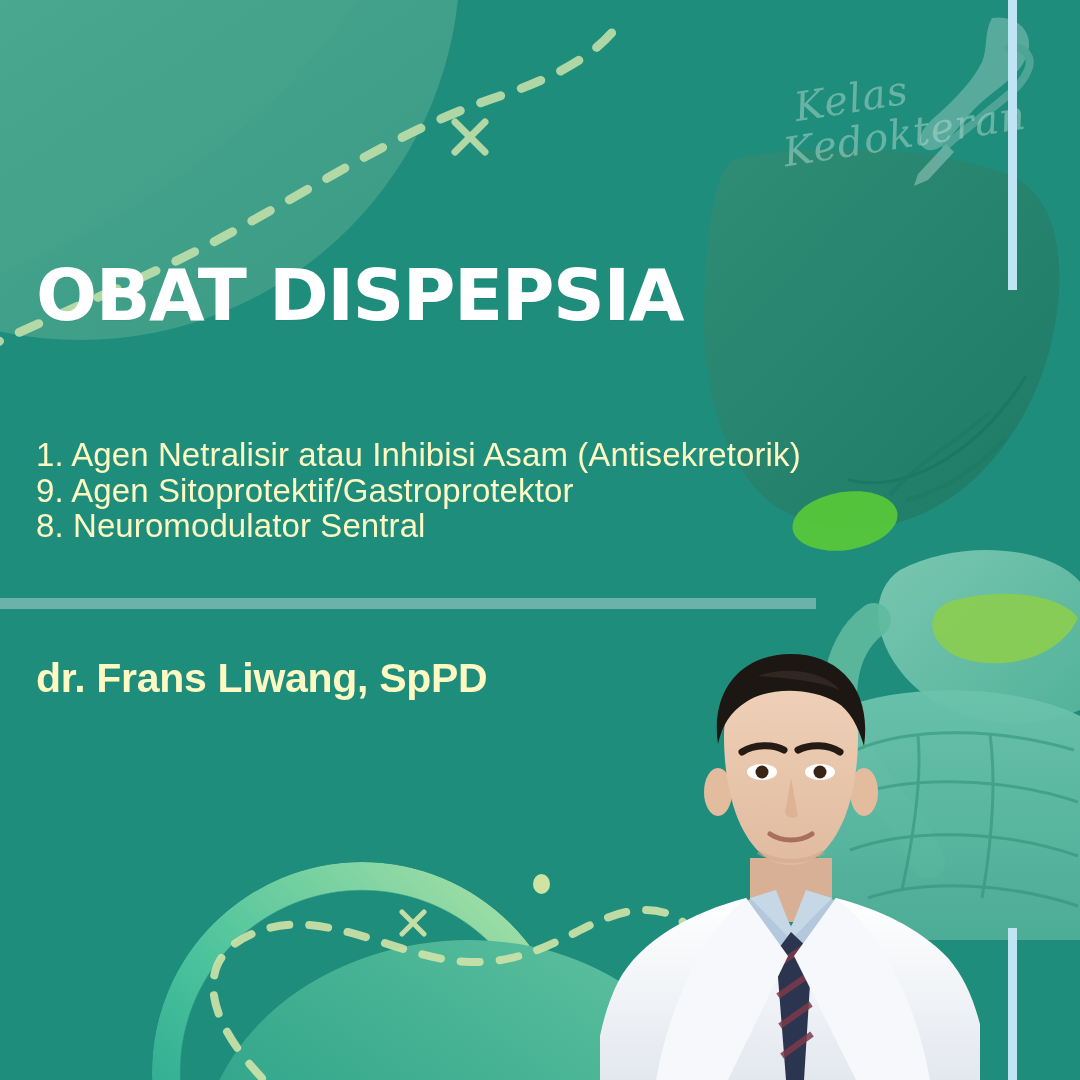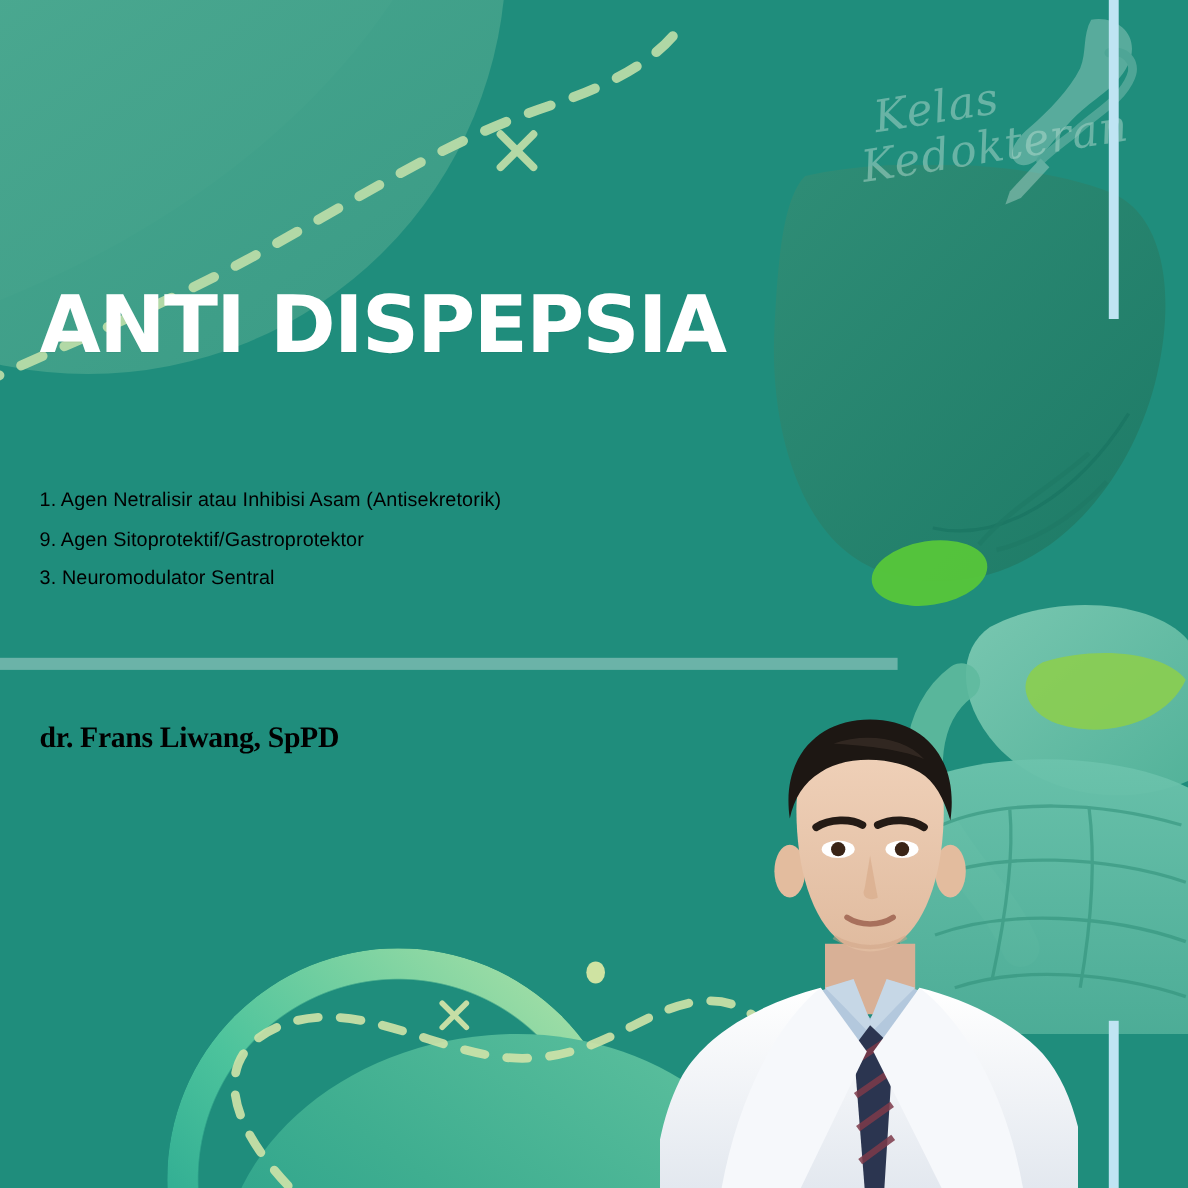--- a/index.html
+++ b/index.html
@@ -37,45 +37,45 @@
   #title-line-2 { margin-top:2px; }
 
   
   #agenda-list {
     position:absolute;
     left:36px; top:437px;
     width:720px;
     list-style:none;
   }
   #agenda-list li {
-    color:#000000;
+    color:#fef9c3;
     font-family:"Liberation Sans", sans-serif;
-    font-size:18px;
+    font-size:33px;
     font-weight:400;
     line-height:35.5px;
     letter-spacing:0.1px;
     white-space:nowrap;
   }
 
   
   #divider-bar {
     position:absolute;
     left:0; top:598px;
     width:816px; height:11px;
     background:#6bb3a8;
   }
 
   
   #presenter-name {
     position:absolute;
     left:36px; top:655px;
-    color:#000000;
-    font-family:Liberation Serif, serif;
+    color:#fef9c3;
+    font-family:Liberation Sans, sans-serif;
     font-weight:bold;
-    font-size:27px;
+    font-size:41px;
     letter-spacing:-0.3px;
     white-space:nowrap;
   }
 
   
   .blue-rule {
     position:absolute;
     width:9px;
     background:#bfe4f3;
   }
@@ -236,27 +236,27 @@
     <path d="M 104 10 C 126 6 146 22 140 44 C 134 66 112 78 96 92 C 82 104 72 118 60 132
              C 52 142 40 146 34 138 C 28 130 36 118 48 108 C 66 92 84 74 94 54 C 100 40 96 24 104 10 Z" fill="#b6ddd0"></path>
     <path d="M 120 40 C 134 36 146 48 140 62 C 132 82 110 94 92 110 C 80 120 68 128 58 138" fill="none" stroke="#9bcec0" stroke-width="8" stroke-linecap="round"></path>
     <path d="M 58 136 L 30 166 L 26 178 L 40 172 L 66 144 Z" fill="#cfe7de"></path>
   </svg>
 
   <div class="blue-rule" id="blue-rule-top"></div>
   <div class="blue-rule" id="blue-rule-bottom"></div>
 
   <div id="title-block">
-    <span id="title-line-2">ANTI DISPEPSIA</span>
+    <span id="title-line-2">OBAT DISPEPSIA</span>
   </div>
 
   <ul id="agenda-list">
     <li>1. Agen Netralisir atau Inhibisi Asam (Antisekretorik)</li>
     <li>9. Agen Sitoprotektif/Gastroprotektor</li>
-    <li>3. Neuromodulator Sentral</li>
+    <li>8. Neuromodulator Sentral</li>
   </ul>
 
   <div id="divider-bar"></div>
 
   <div id="presenter-name">dr. Frans Liwang, SpPD</div>
 
   <svg id="portrait" viewBox="0 0 380 440">
     <defs>
       <linearGradient id="coatG" x1="0" y1="0" x2="0" y2="1">
         <stop offset="0%" stop-color="#ffffff"></stop>

